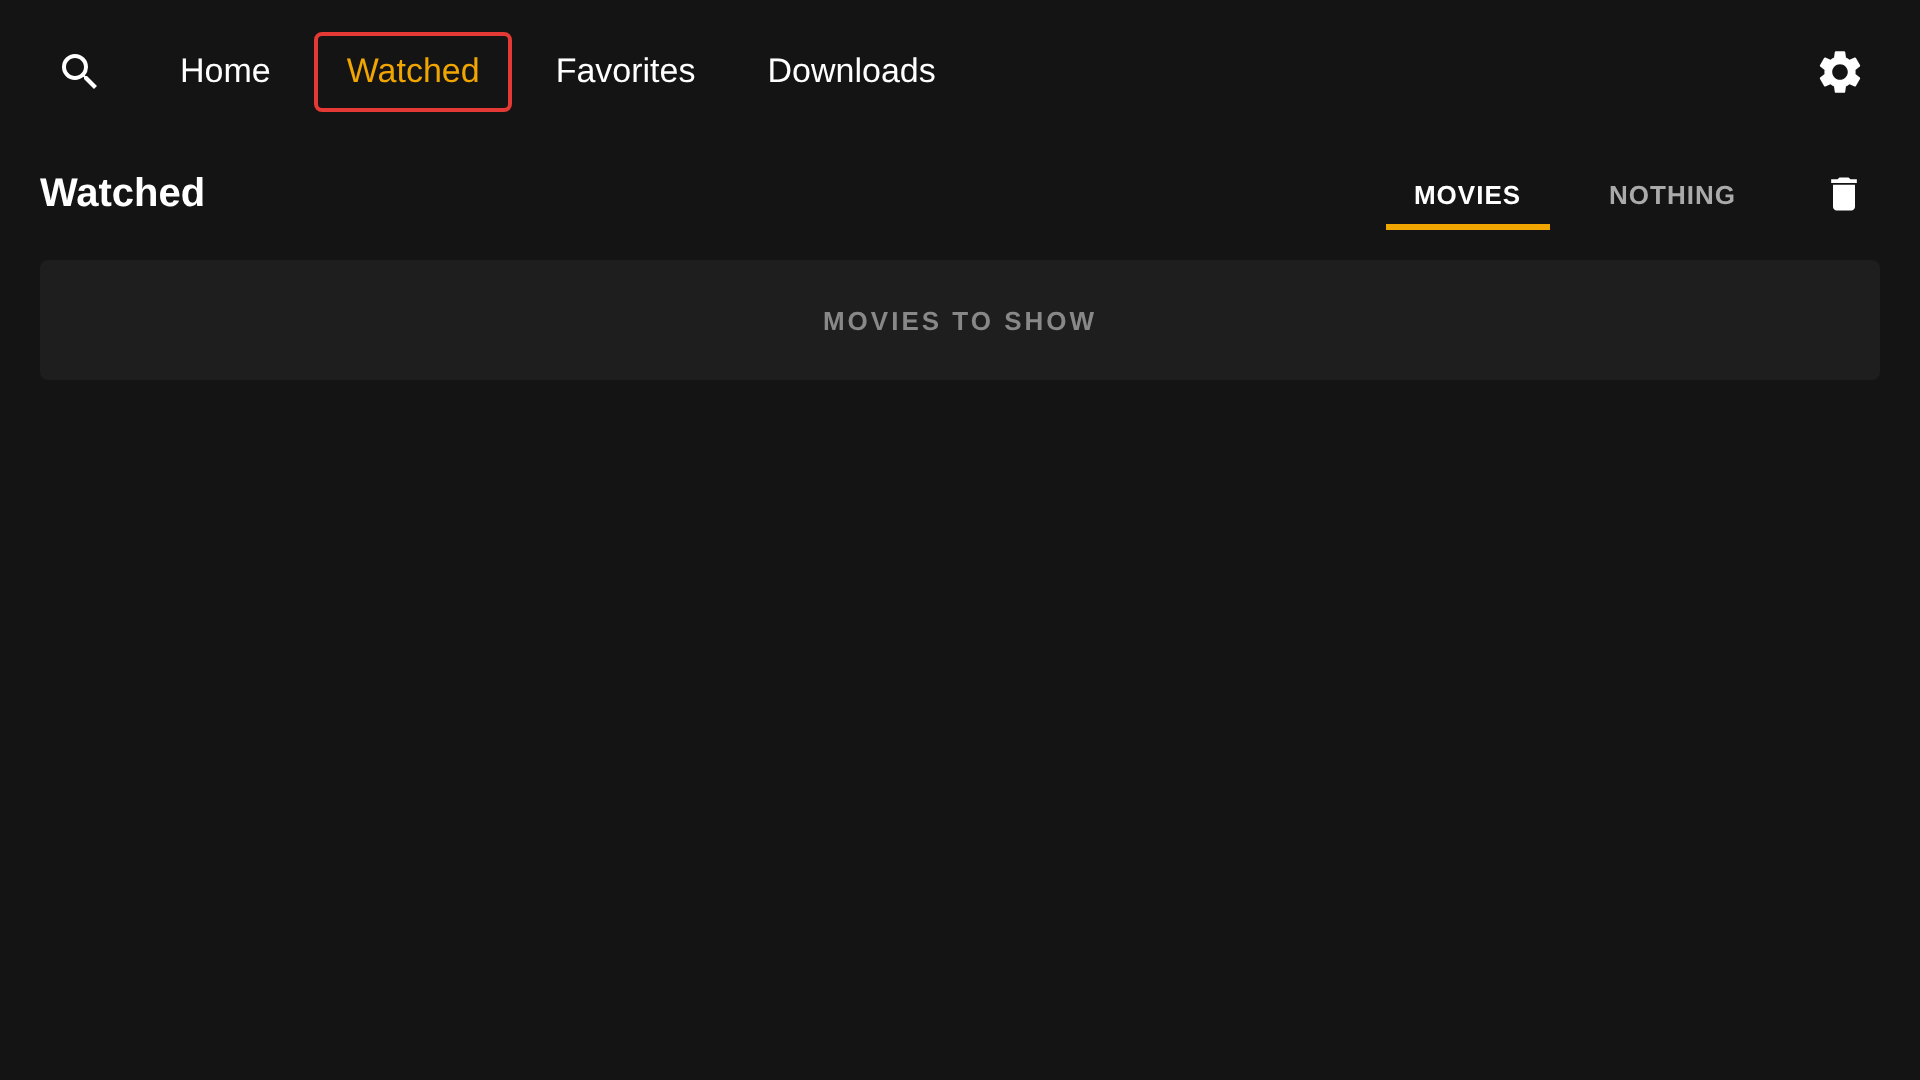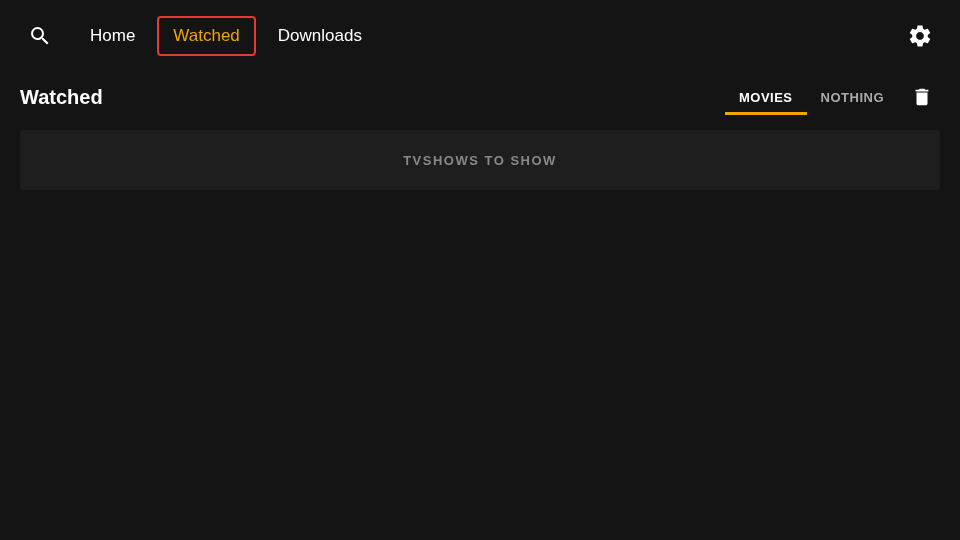--- a/index.html
+++ b/index.html
@@ -90,21 +90,21 @@
 
     .page-title {
       font-size: 20px;
       font-weight: 600;
       color: #ffffff;
     }
 
     .subheader-right {
       display: flex;
       align-items: center;
-      gap: 0;
+      gap: 16px;
     }
 
     .tab-btn {
       padding: 6px 14px;
       font-size: 13px;
       font-weight: 600;
       letter-spacing: 0.5px;
       cursor: pointer;
       background: none;
       border: none;
@@ -170,20 +170,21 @@
   <div class="nav-left">
 
     <div class="search-icon-wrap">
       <svg viewBox="0 0 24 24" xmlns="http://www.w3.org/2000/svg">
         <path d="M15.5 14h-.79l-.28-.27A6.471 6.471 0 0 0 16 9.5 6.5 6.5 0 1 0 9.5 16c1.61 0 3.09-.59 4.23-1.57l.27.28v.79l5 4.99L20.49 19l-4.99-5zm-6 0C7.01 14 5 11.99 5 9.5S7.01 5 9.5 5 14 7.01 14 9.5 11.99 14 9.5 14z"></path>
       </svg>
     </div>
 
     <span class="nav-item">Home</span>
     <span class="nav-item active">Watched</span>
+    <span class="nav-item">Favorites</span>
     <span class="nav-item">Downloads</span>
   </div>
 
   <div class="gear-icon-wrap">
     <svg viewBox="0 0 24 24" xmlns="http://www.w3.org/2000/svg">
       <path d="M19.14,12.94c0.04-0.3,0.06-0.61,0.06-0.94c0-0.32-0.02-0.64-0.07-0.94l2.03-1.58c0.18-0.14,0.23-0.41,0.12-0.61 l-1.92-3.32c-0.12-0.22-0.37-0.29-0.59-0.22l-2.39,0.96c-0.5-0.38-1.03-0.7-1.62-0.94L14.4,2.81c-0.04-0.24-0.24-0.41-0.48-0.41 h-3.84c-0.24,0-0.43,0.17-0.47,0.41L9.25,5.35C8.66,5.59,8.12,5.92,7.63,6.29L5.24,5.33c-0.22-0.08-0.47,0-0.59,0.22L2.74,8.87 C2.62,9.08,2.66,9.34,2.86,9.48l2.03,1.58C4.84,11.36,4.8,11.69,4.8,12s0.02,0.64,0.07,0.94l-2.03,1.58 c-0.18,0.14-0.23,0.41-0.12,0.61l1.92,3.32c0.12,0.22,0.37,0.29,0.59,0.22l2.39-0.96c0.5,0.38,1.03,0.7,1.62,0.94l0.36,2.54 c0.05,0.24,0.24,0.41,0.48,0.41h3.84c0.24,0,0.44-0.17,0.47-0.41l0.36-2.54c0.59-0.24,1.13-0.56,1.62-0.94l2.39,0.96 c0.22,0.08,0.47,0,0.59-0.22l1.92-3.32c0.12-0.22,0.07-0.47-0.12-0.61L19.14,12.94z M12,15.6c-1.98,0-3.6-1.62-3.6-3.6 s1.62-3.6,3.6-3.6s3.6,1.62,3.6,3.6S13.98,15.6,12,15.6z"></path>
     </svg>
   </div>
 </div>
 
@@ -196,15 +197,15 @@
     <div class="delete-btn">
       <svg viewBox="0 0 24 24" xmlns="http://www.w3.org/2000/svg">
         <path d="M6 19c0 1.1.9 2 2 2h8c1.1 0 2-.9 2-2V7H6v12zM19 4h-3.5l-1-1h-5l-1 1H5v2h14V4z"></path>
       </svg>
     </div>
   </div>
 </div>
 
 <div class="content">
   <div class="empty-box">
-    <span class="empty-text">TVSHOWS TO SHOW</span>
+    <span class="empty-text">MOVIES TO SHOW</span>
   </div>
 </div>
 
 </body></html>

